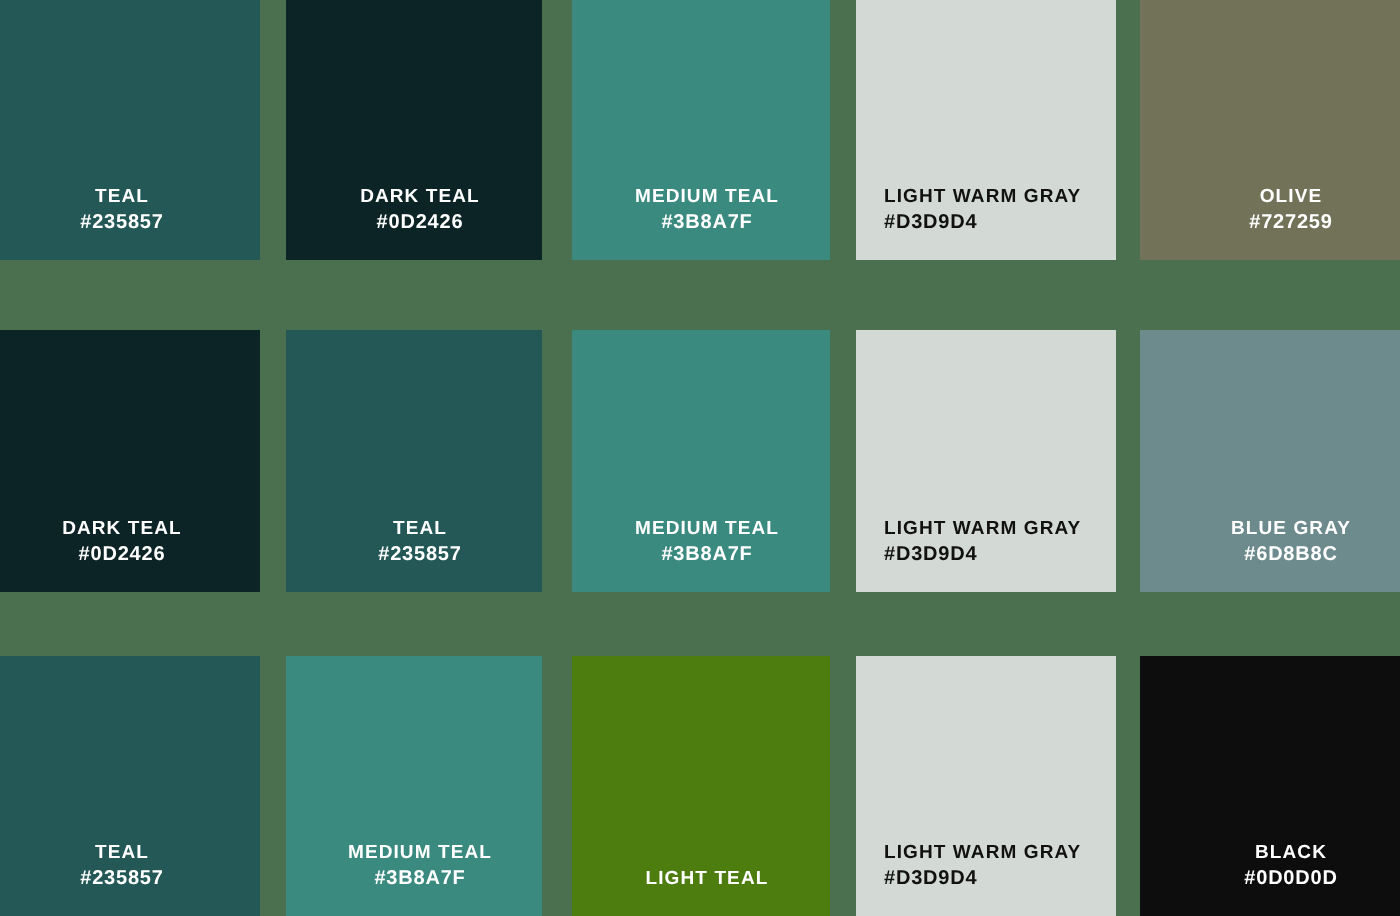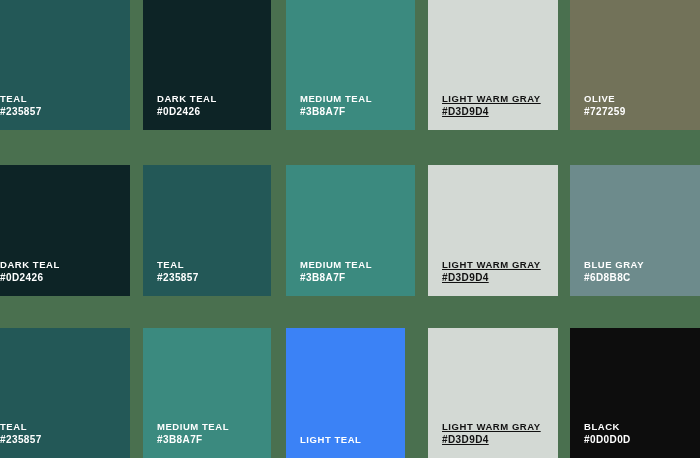--- a/index.html
+++ b/index.html
@@ -60,26 +60,26 @@
     font-size: 10px;
     font-weight: bold;
     letter-spacing: 0.4px;
     line-height: 13px;
     white-space: nowrap;
   }
 
   .text-light .swatch-name,
   .text-light .swatch-hex {
     color: #ffffff;
+    text-align: center;
   }
 
   .text-dark .swatch-name,
   .text-dark .swatch-hex {
     color: #111111;
-    text-decoration: underline;
   }
 </style>
 </head>
 <body>
 
 <div id="palette-board" style="background: rgb(74, 112, 79);">
     <div class="swatch-row" style="top: -6px; height: 136px;">
       <div class="swatch text-light" style="left: -14px; width: 144px; height: 136px; background: rgb(35, 88, 87);">
         <div class="swatch-label-block">
           <span class="swatch-name">TEAL</span>
@@ -149,21 +149,21 @@
           <span class="swatch-name">TEAL</span>
           <span class="swatch-hex">#235857</span>
         </div>
       </div>
       <div class="swatch text-light" style="left: 143px; width: 128px; height: 130px; background: rgb(59, 138, 127);">
         <div class="swatch-label-block">
           <span class="swatch-name">MEDIUM TEAL</span>
           <span class="swatch-hex">#3B8A7F</span>
         </div>
       </div>
-      <div class="swatch text-light" style="left: 286px; width: 119px; height: 130px; background: #3b82f6; text-decoration: underline;">
+      <div class="swatch text-light" style="left: 286px; width: 129px; height: 130px; background: #4d7c0f; text-decoration: underline;">
         <div class="swatch-label-block">
           <span class="swatch-name">LIGHT TEAL</span>
         </div>
       </div>
       <div class="swatch text-dark" style="left: 428px; width: 130px; height: 130px; background: rgb(211, 217, 212);">
         <div class="swatch-label-block">
           <span class="swatch-name">LIGHT WARM GRAY</span>
           <span class="swatch-hex">#D3D9D4</span>
         </div>
       </div>

